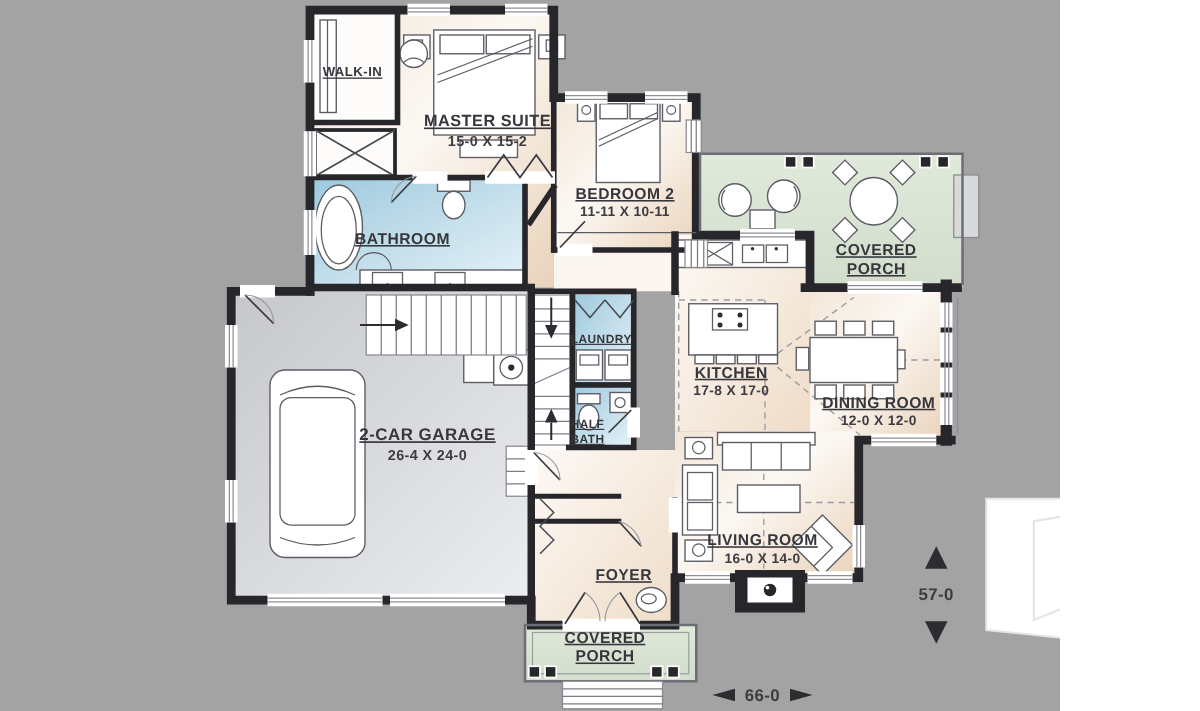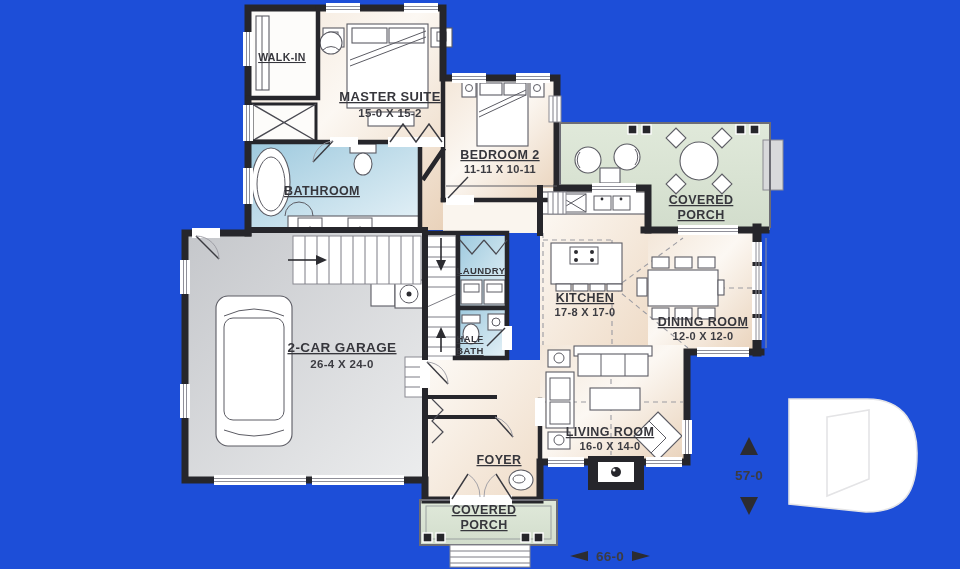--- a/index.html
+++ b/index.html
@@ -1,16 +1,16 @@
 <!DOCTYPE html>
 <html><head>
 <meta charset="utf-8">
 <style>
   html,body{margin:0;padding:0;background:#ffffff;}
-  .stage{position:relative;width:960px;height:569px;background:#1d4ed8;overflow:hidden;
+  .stage{position:relative;width:848px;height:569px;background:#a3a3a3;overflow:hidden;
          font-family:"Liberation Sans",sans-serif;}
   svg{display:block}
   .rn{font-family:"Liberation Sans",sans-serif;font-weight:bold;fill:#36363c;
       letter-spacing:.4px;text-anchor:middle;text-decoration:underline;}
   .dm{font-family:"Liberation Sans",sans-serif;font-weight:bold;fill:#3c3c42;
       letter-spacing:.3px;text-anchor:middle;}
   .furn{fill:#ffffff;stroke:#5c5c64;stroke-width:1.1;}
   .furnl{fill:none;stroke:#5c5c64;stroke-width:1;}
   .wall{fill:none;stroke:#26262b;stroke-linecap:square;}
   .win{fill:#ffffff;stroke:none;}

